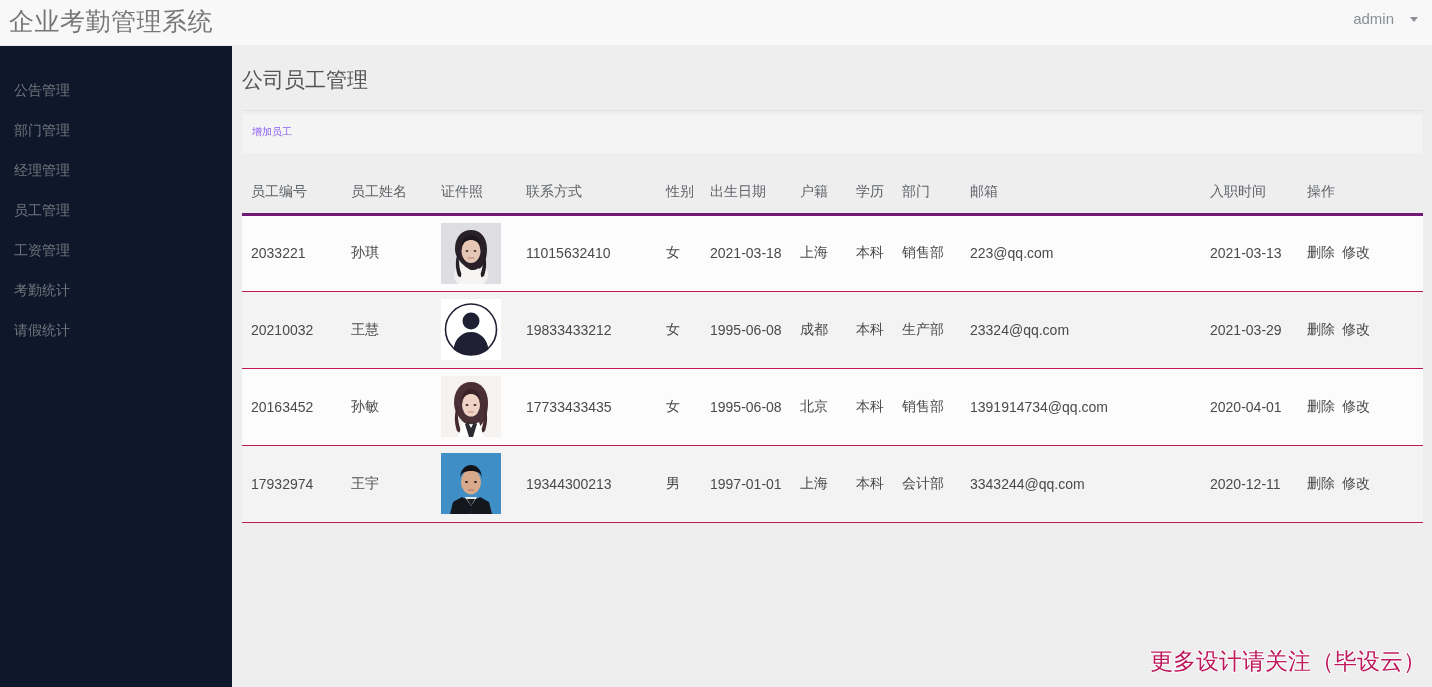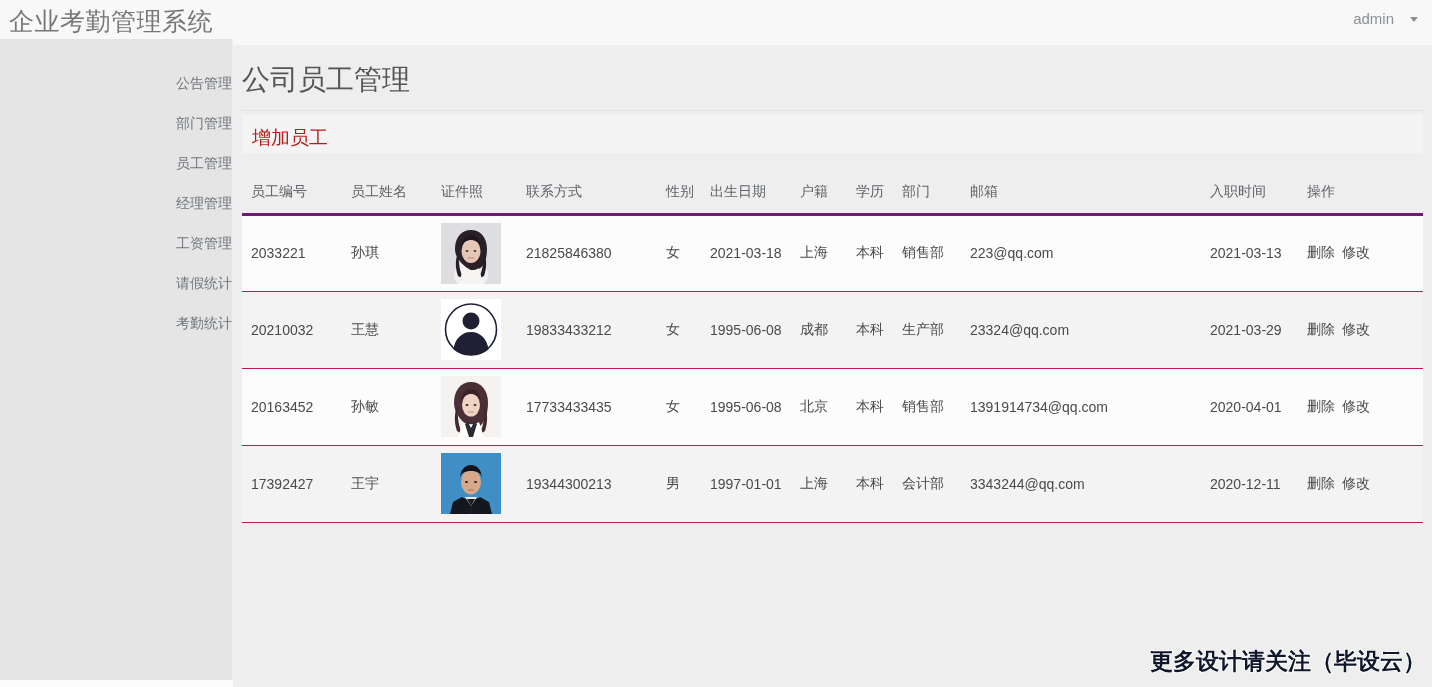--- a/index.html
+++ b/index.html
@@ -49,26 +49,25 @@
     width: 0; height: 0;
     border-left: 4px solid transparent;
     border-right: 4px solid transparent;
     border-top: 5px solid #8a8f94;
     margin-top: 2px;
   }
 
   
   .sidebar {
     position: absolute;
-    left: 0; top: 39px;
+    left: 0; top: 46px;
     width: 233px; height: 641px;
-    background: #e5e5e5;
+    background: #0f172a;
     border-right: 1px solid #eeeeee;
     padding-top: 24px;
-    text-align: right;
   }
   .nav-item {
     display: block;
     height: 40px;
     line-height: 40px;
     padding-left: 14px;
     font-size: 14px;
     color: #6f767d;
     text-decoration: none;
     white-space: nowrap;
@@ -78,21 +77,21 @@
   
   .content {
     position: absolute;
     left: 233px; top: 46px;
     width: 1199px; height: 641px;
     background: #eeeeee;
   }
   .page-title {
     position: absolute;
     left: 9px; top: 14px;
-    font-size: 28px;
+    font-size: 21px;
     line-height: 40px;
     color: #555555;
     white-space: nowrap;
     text-align: center;
   }
   .title-rule {
     position: absolute;
     left: 9px; top: 64px;
     width: 1181px; height: 1px;
     background: #e2e2e2;
@@ -103,22 +102,22 @@
     position: absolute;
     left: 9px; top: 68px;
     width: 1181px; height: 40px;
     background: #f4f4f4;
     border: 1px solid #f0f0f0;
     border-radius: 2px;
   }
   .toolbar-btn {
     position: absolute;
     left: 9px; top: 10px;
-    font-size: 19px;
-    color: #b91c1c;
+    font-size: 10px;
+    color: #8b5cf6;
     background: transparent;
     border: none;
     padding: 0;
     cursor: pointer;
     white-space: nowrap;
     font-family: inherit;
   }
 
   
   .table-wrap {
@@ -191,22 +190,22 @@
   
   .watermark {
     position: absolute;
     right: 6px; bottom: 12px;
     text-align: center;
     pointer-events: none;
     user-select: none;
   }
   .wm-line1 {
     font-size: 23px;
-    font-weight: bold;
-    color: #0f172a;
+    font-weight: normal;
+    color: #be185d;
     letter-spacing: 0px;
     line-height: 28px;
     -webkit-text-stroke: 1.6px #ffffff;
     paint-order: stroke fill;
     white-space: nowrap;
   }
   .wm-line2 {
     font-size: 25px;
     font-weight: bold;
     color: #a8d44a;
@@ -225,25 +224,25 @@
     <div class="brand">企业考勤管理系统</div>
     <div class="user-menu">
       <span>admin</span>
       <span class="caret-down"></span>
     </div>
   </div>
 
   <nav class="sidebar">
     <a class="nav-item">公告管理</a>
     <a class="nav-item">部门管理</a>
+    <a class="nav-item">经理管理</a>
     <a class="nav-item">员工管理</a>
-    <a class="nav-item">经理管理</a>
     <a class="nav-item">工资管理</a>
+    <a class="nav-item">考勤统计</a>
     <a class="nav-item">请假统计</a>
-    <a class="nav-item">考勤统计</a>
   </nav>
 
   <main class="content">
 
     <div class="page-title">公司员工管理</div>
     <div class="title-rule"></div>
 
     <div class="toolbar-panel">
       <button class="toolbar-btn">增加员工</button>
     </div>
@@ -295,21 +294,21 @@
                   <path d="M20 24c1-8 5-12 10-12s9 4 10 12c-2-5-6-7-10-7s-8 2-10 7z" fill="#1d1720"></path>
                   <path d="M18 28c-1 12 1 22 5 28l-6-3c-3-8-3-18 1-25z" fill="#241d26"></path>
                   <path d="M42 28c1 12-1 22-5 28l6-3c3-8 3-18-1-25z" fill="#241d26"></path>
                   <ellipse cx="26" cy="28" rx="1.4" ry="1" fill="#4a3730"></ellipse>
                   <ellipse cx="34" cy="28" rx="1.4" ry="1" fill="#4a3730"></ellipse>
                   <path d="M27 35h6" stroke="#b9867a" stroke-width="1.2" fill="none" stroke-linecap="round"></path>
                   <path d="M22 45c4 3 12 3 16 0l4 16H18z" fill="#f7f5f3"></path>
                 </svg>
               </div>
             </td>
-            <td>21825846380</td>
+            <td>11015632410</td>
             <td>女</td>
             <td>2021-03-18</td>
             <td>上海</td>
             <td>本科</td>
             <td>销售部</td>
             <td>223@qq.com</td>
             <td>2021-03-13</td>
             <td>
               <a class="op-link">删除</a><span class="op-gap"></span><a class="op-link">修改</a>
             </td>
@@ -368,21 +367,21 @@
             <td>本科</td>
             <td>销售部</td>
             <td>1391914734@qq.com</td>
             <td>2020-04-01</td>
             <td>
               <a class="op-link">删除</a><span class="op-gap"></span><a class="op-link">修改</a>
             </td>
           </tr>
 
           <tr>
-            <td>17392427</td>
+            <td>17932974</td>
             <td>王宇</td>
             <td class="photo-cell">
               <div class="photo-box">
                 <svg viewBox="0 0 60 61" xmlns="http://www.w3.org/2000/svg" aria-hidden="true">
                   <rect width="60" height="61" fill="#3f8fc6"></rect>
                   <path d="M21 44c3 3 15 3 18 0l9 5 3 12H9l3-12z" fill="#15171f"></path>
                   <path d="M24 44h12l-6 9z" fill="#e8e6e2"></path>
                   <path d="M26 46l4 7-2 8h4l-2-8 4-7" fill="#1b1d26"></path>
                   <ellipse cx="30" cy="29" rx="10" ry="12.5" fill="#d8a98b"></ellipse>
                   <path d="M19 26c0-9 5-14 11-14s11 5 11 14c0-6-5-8-11-8s-11 2-11 8z" fill="#15131a"></path>

